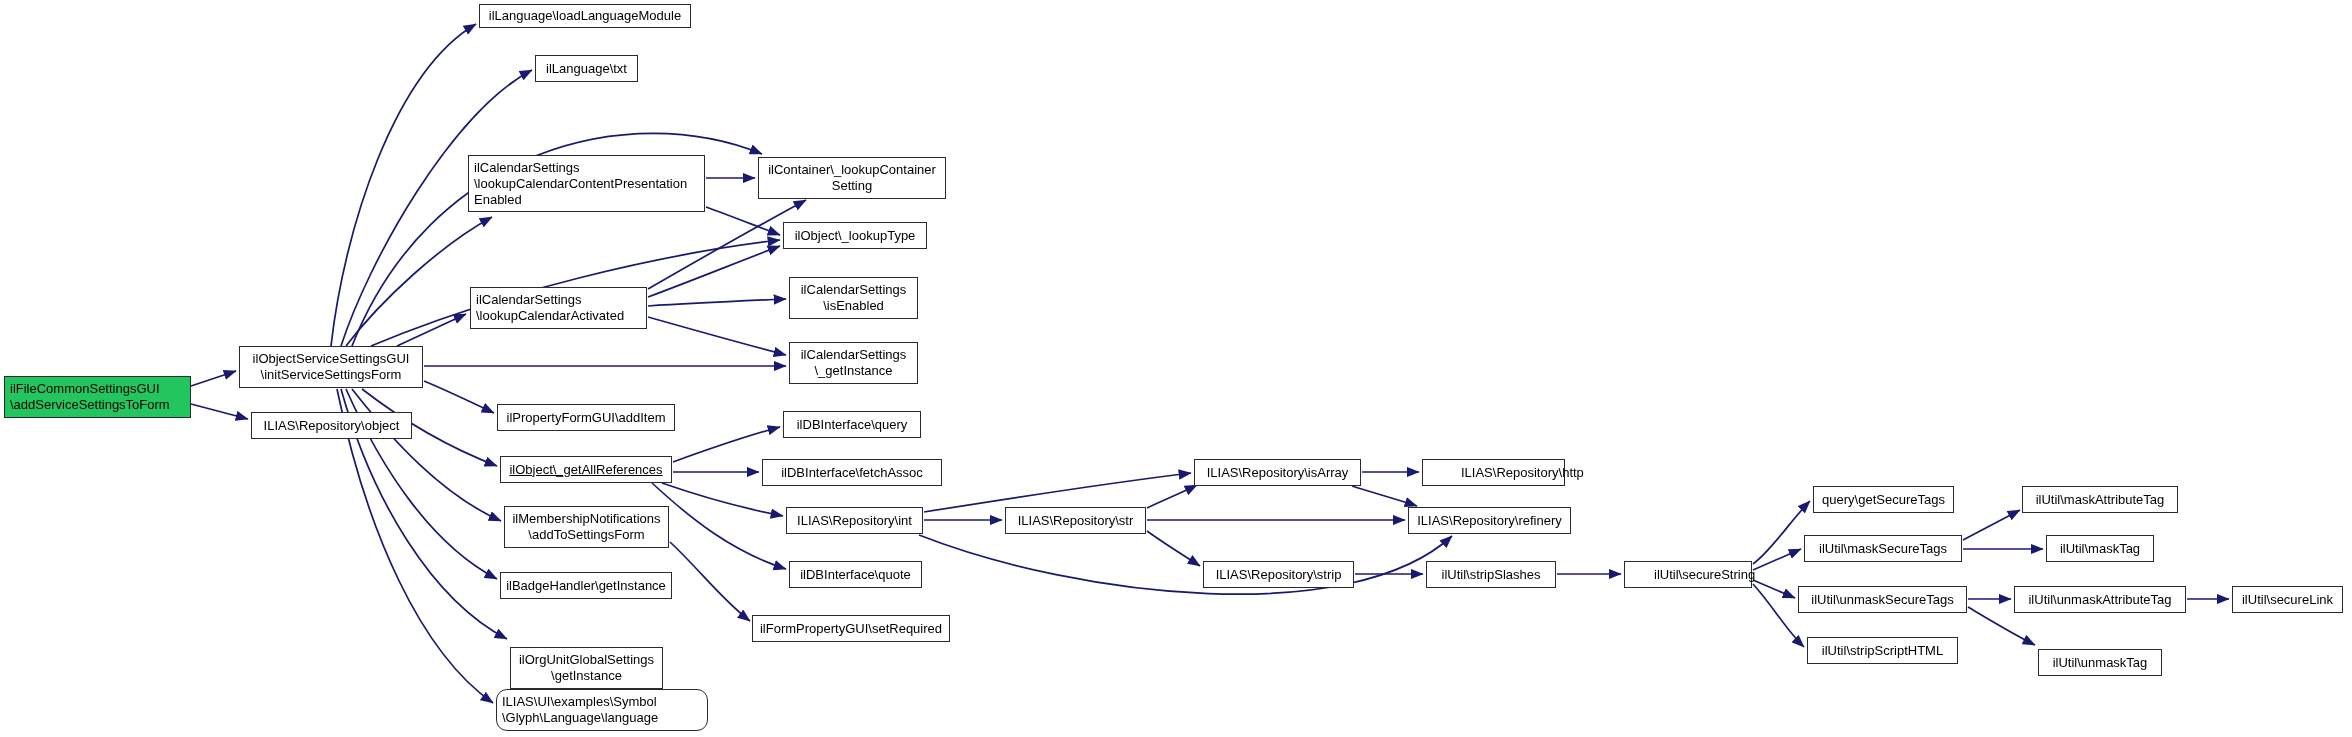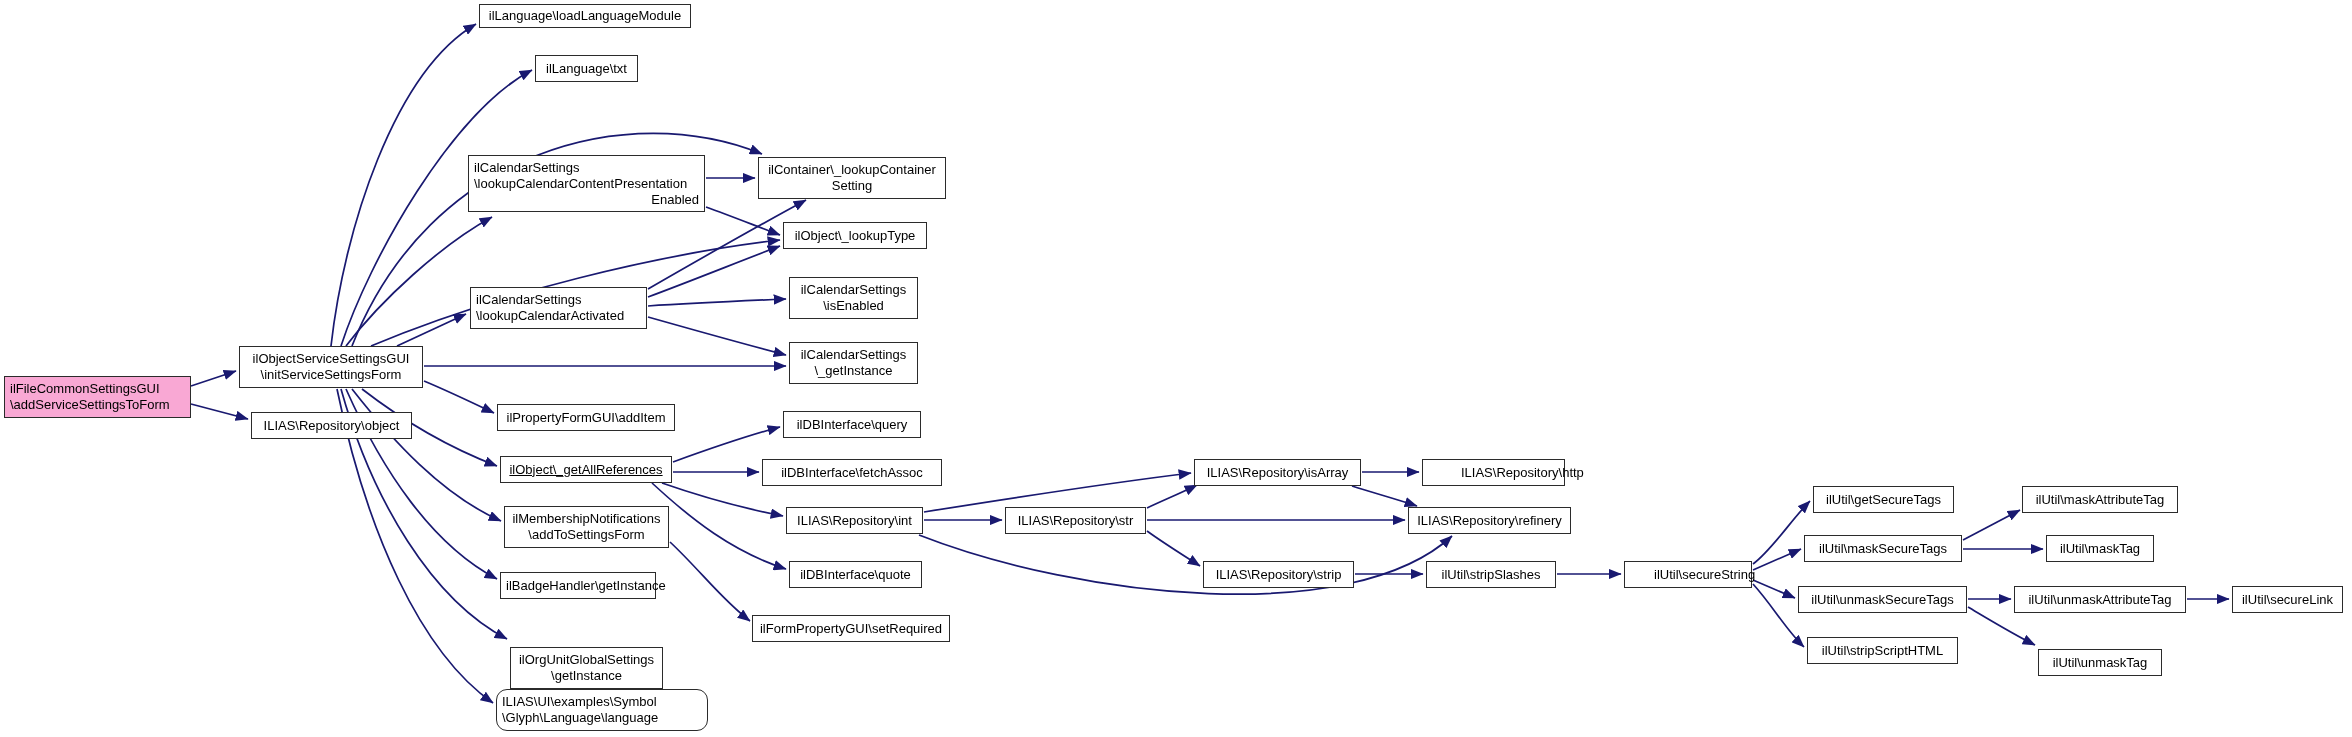--- a/index.html
+++ b/index.html
@@ -3,24 +3,24 @@
 <meta charset="utf-8">
 <style>
   html,body{margin:0;padding:0;background:#ffffff;}
   #canvas{position:relative;width:2352px;height:737px;background:#ffffff;
           font-family:"Liberation Sans",sans-serif;overflow:hidden;}
   #edges{position:absolute;left:0;top:0;width:2352px;height:737px;}
   .node{position:absolute;box-sizing:border-box;background:#ffffff;
         border:1.5px solid #2b2b2b;color:#000;display:flex;flex-direction:column;
         justify-content:center;text-align:center;font-size:13px;line-height:16px;
         padding:1px 5px;white-space:nowrap;cursor:pointer;}
-  .node.hl{background:#f9a8d4;cursor:default;}
+  .node.hl{background:#22c55e;cursor:default;}
   .node.left{text-align:left;}
   .node.left-cl{text-align:left;}
-  .node.left-cl .ln:last-child{text-align:right;}
+  .node.left-cl .ln:last-child{text-align:left;}
   .ln{display:block;}
 </style>
 </head>
 <body>
 
 <div id="canvas">
   <svg id="edges" viewBox="0 0 2352 737" xmlns="http://www.w3.org/2000/svg">
     <defs>
       <marker id="arr" viewBox="0 0 10 8" refX="9.5" refY="4" markerWidth="13" markerHeight="10.4" markerUnits="userSpaceOnUse" orient="auto">
         <path d="M0,0 L10,4 L0,8 Z" fill="#191970"></path>
@@ -104,21 +104,21 @@
       <div class="node" title="ilPropertyFormGUI\addItem" style="left: 497px; top: 404px; width: 178px; height: 27px;">
         <span class="ln">ilPropertyFormGUI\addItem</span>
       </div>
       <div class="node" title="ilObject\_getAllReferences" style="left: 500px; top: 456px; width: 172px; height: 27px; text-decoration: underline;">
         <span class="ln">ilObject\_getAllReferences</span>
       </div>
       <div class="node" title="ilMembershipNotifications\addToSettingsForm" style="left: 504px; top: 506px; width: 165px; height: 42px;">
         <span class="ln">ilMembershipNotifications</span>
         <span class="ln">\addToSettingsForm</span>
       </div>
-      <div class="node" title="ilBadgeHandler\getInstance" style="left: 500px; top: 572px; width: 156px; height: 27px;">
+      <div class="node" title="ilBadgeHandler\getInstance" style="left: 500px; top: 572px; width: 172px; height: 27px;">
         <span class="ln">ilBadgeHandler\getInstance</span>
       </div>
       <div class="node" title="ilOrgUnitGlobalSettings\getInstance" style="left: 510px; top: 623px; width: 153px; height: 42px; margin-top: 24px;">
         <span class="ln">ilOrgUnitGlobalSettings</span>
         <span class="ln">\getInstance</span>
       </div>
       <div class="node left" title="ILIAS\UI\examples\Symbol\Glyph\Language\language" style="left: 496px; top: 689px; width: 212px; height: 42px; border-radius: 11px;">
         <span class="ln">ILIAS\UI\examples\Symbol</span>
         <span class="ln">\Glyph\Language\language</span>
       </div>
@@ -167,21 +167,21 @@
       <div class="node" title="ILIAS\Repository\refinery" style="left: 1408px; top: 507px; width: 163px; height: 27px;">
         <span class="ln">ILIAS\Repository\refinery</span>
       </div>
       <div class="node" title="ilUtil\stripSlashes" style="left: 1426px; top: 561px; width: 130px; height: 27px;">
         <span class="ln">ilUtil\stripSlashes</span>
       </div>
       <div class="node" title="ilUtil\secureString" style="left: 1624px; top: 561px; width: 128px; height: 27px; padding-left: 29px;">
         <span class="ln">ilUtil\secureString</span>
       </div>
       <div class="node" title="ilUtil\getSecureTags" style="left: 1813px; top: 486px; width: 141px; height: 27px;">
-        <span class="ln">ilUtil\getSecureTags</span>
+        <span class="ln">query\getSecureTags</span>
       </div>
       <div class="node" title="ilUtil\maskSecureTags" style="left: 1804px; top: 535px; width: 158px; height: 27px;">
         <span class="ln">ilUtil\maskSecureTags</span>
       </div>
       <div class="node" title="ilUtil\unmaskSecureTags" style="left: 1798px; top: 586px; width: 169px; height: 27px;">
         <span class="ln">ilUtil\unmaskSecureTags</span>
       </div>
       <div class="node" title="ilUtil\stripScriptHTML" style="left: 1807px; top: 637px; width: 151px; height: 27px;">
         <span class="ln">ilUtil\stripScriptHTML</span>
       </div>

